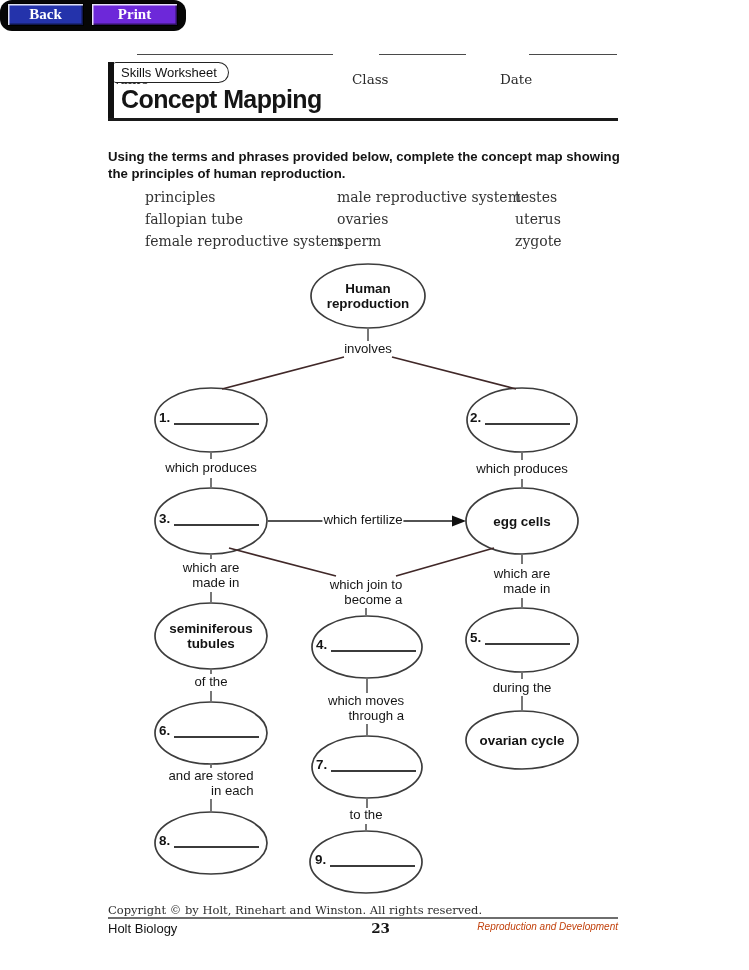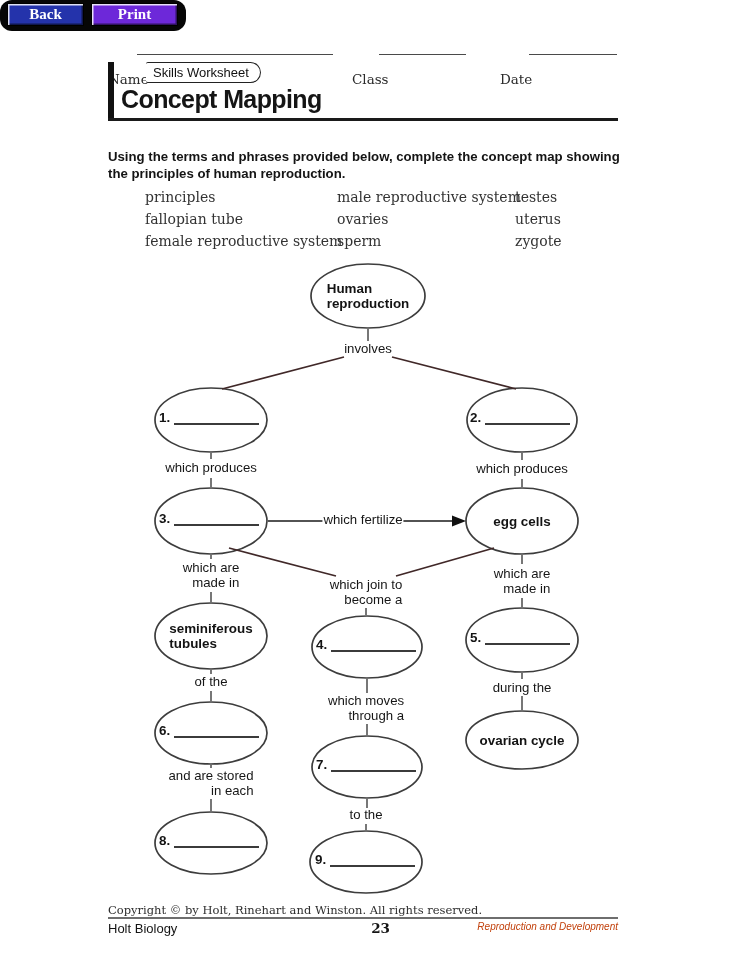--- a/index.html
+++ b/index.html
@@ -13,35 +13,35 @@
        color:#fff;font:bold 15px/21px "Liberation Serif",serif;text-align:center;cursor:pointer;box-sizing:border-box;}
   .btn-back{left:7px;width:77px;background:#2433ab;}
   .btn-print{left:91px;width:87px;background:#6d28d9;}
 
   
   .hlabel{position:absolute;font:13.5px "DejaVu Serif",serif;color:#2b2b2b;margin-top:31px;}
   .uline{position:absolute;border-bottom:1.4px solid #4a4a4a;height:1px;}
   .tagbar{position:absolute;left:108px;top:62px;width:6px;height:57px;background:#111;}
   .tag{position:absolute;left:114px;top:62px;height:21px;box-sizing:border-box;
        border:1.6px solid #222;border-left:none;border-radius:2px 11px 11px 2px;
-       padding:2px 11px 0 7px;font-size:13px;color:#111;background:#fff;margin-left:32px;}
+       padding:2px 11px 0 7px;font-size:13px;color:#111;background:#fff;}
   .ptitle{position:absolute;left:121px;top:85px;font-size:25px;font-weight:bold;
           letter-spacing:-0.6px;color:#151515;}
   .trule{position:absolute;left:108px;top:118px;width:510px;height:3px;background:#1a1a1a;}
 
   
   .instr{position:absolute;left:108px;top:148px;width:560px;font-weight:bold;
          font-size:13.2px;line-height:17px;white-space:pre-line;color:#141414;}
   .wb{position:absolute;font:14px "DejaVu Serif",serif;color:#333;}
 
   
   .mapsvg{position:absolute;left:0;top:0;}
   .clabel{position:absolute;transform:translateX(-50%);text-align:right;
           font-size:13.2px;line-height:14.6px;white-space:pre-line;color:#161616;}
-  .nlabel{position:absolute;transform:translate(-50%,-50%);
+  .nlabel{position:absolute;transform:translate(-50%,-50%);text-align:center;
           font-weight:bold;font-size:13.4px;line-height:15px;white-space:pre-line;color:#131313;}
   .fert{background:#fff;padding:0 1px;}
   .bnode{position:absolute;display:flex;align-items:flex-end;height:15px;}
   .bnum{font-weight:bold;font-size:13.4px;line-height:15px;color:#131313;}
   .bline{flex:1;margin-left:4px;border-bottom:2px solid #3b3b3b;height:12px;}
 
   
   .copy{position:absolute;left:108px;top:903px;font:11.5px "DejaVu Serif",serif;color:#2e2e2e;}
   .frule{position:absolute;left:108px;top:917px;width:510px;height:2px;background:#6e6e6e;}
   .fbook{position:absolute;left:108px;top:921px;font-size:13px;color:#141414;}

